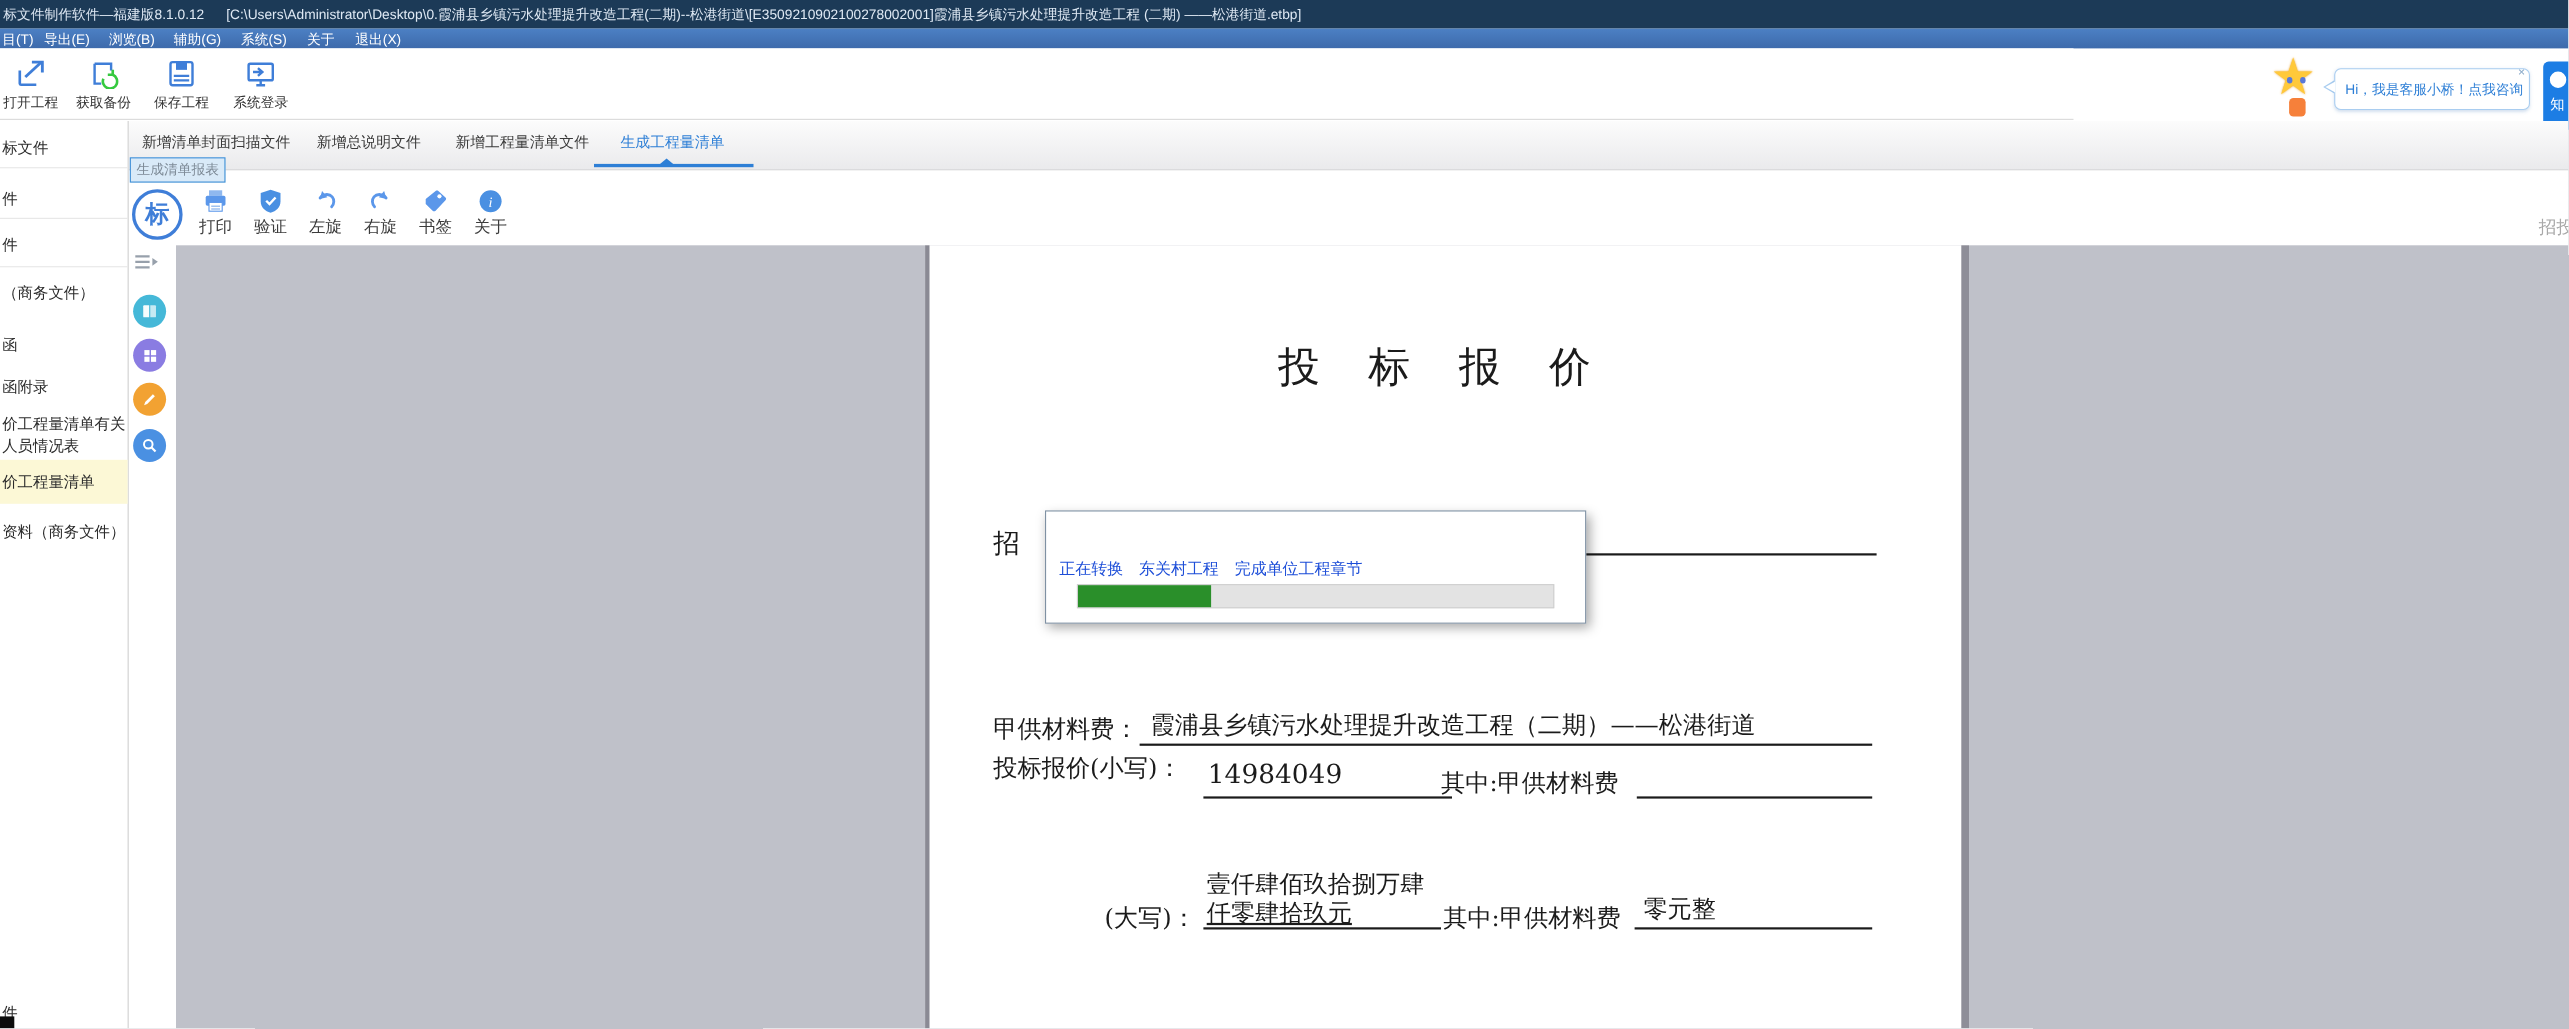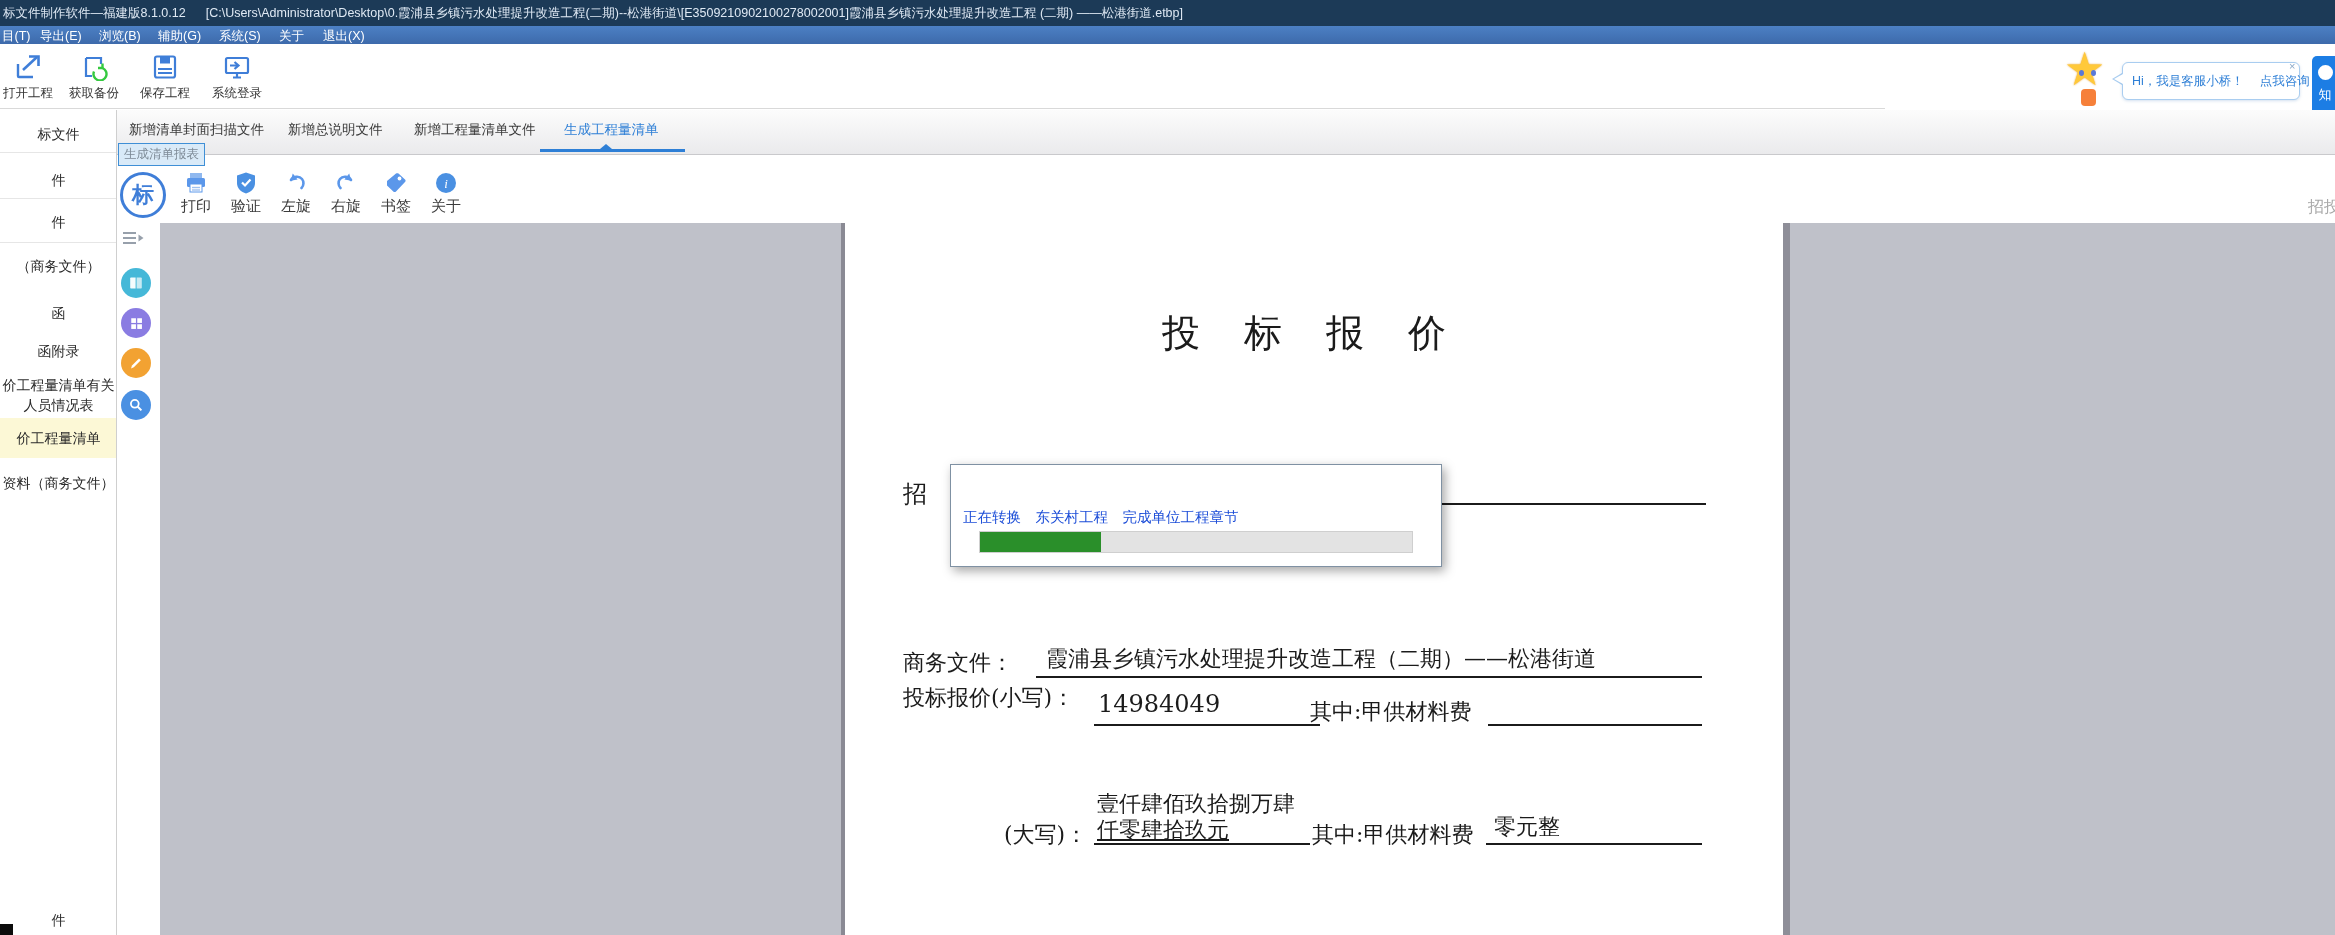--- a/index.html
+++ b/index.html
@@ -18,21 +18,21 @@
   .tool-btn{position:absolute;top:9px;width:64px;text-align:center;cursor:pointer;}
   .tool-btn svg{display:block;margin:0 auto;}
   .tool-btn .lbl{font-size:12.5px;color:#333;margin-top:4px;white-space:nowrap;}
 
   
   .mascot{position:absolute;left:2064px;top:54px;width:52px;height:58px;}
   .mascot .star{position:absolute;left:0;top:-8px;font-size:46px;color:#ffc93a;text-shadow:0 0 2px #e8960f;line-height:1;}
   .mascot .eye{position:absolute;width:5px;height:6px;border-radius:50%;background:#5a79d8;top:16px;}
   .mascot .body{position:absolute;left:17px;top:35px;width:15px;height:17px;background:#f6803a;border-radius:4px;}
   .bubble{position:absolute;left:2122px;top:62px;width:178px;height:38px;background:#fff;border:1px solid #a9cdf0;
-    border-radius:6px;display:flex;align-items:center;gap:16px;padding:0 9px;font-size:12.5px;color:#2e7fd6;
+    border-radius:6px;display:flex;align-items:center;gap:0;padding:0 9px;font-size:12.5px;color:#2e7fd6;
     box-shadow:0 1px 3px rgba(80,130,190,.25);box-sizing:border-box;white-space:nowrap;}
   .bubble-tail-o{position:absolute;left:2112px;top:73px;width:0;height:0;border-top:6px solid transparent;border-bottom:6px solid transparent;border-right:10px solid #a9cdf0;}
   .bubble-tail-i{position:absolute;left:2114px;top:74px;width:0;height:0;border-top:5px solid transparent;border-bottom:5px solid transparent;border-right:9px solid #fff;z-index:1;}
   .bubble-close{position:absolute;left:2289px;top:60px;font-size:11px;color:#8aa9c8;cursor:pointer;z-index:2;}
   .side-btn{position:absolute;left:2312px;top:56px;width:26px;height:62px;background:#1c7de4;border-radius:5px 0 0 5px;
     display:flex;flex-direction:column;align-items:center;padding-top:9px;box-sizing:border-box;cursor:pointer;}
   .side-btn .ring{width:15px;height:15px;border:2px solid #fff;border-radius:50%;box-sizing:border-box;background:#fff;}
   .side-btn .sl{color:#fff;font-size:13px;margin-top:6px;}
 
   
@@ -41,21 +41,21 @@
   .tab{position:absolute;top:11px;font-size:13.5px;color:#3a3a3a;white-space:nowrap;cursor:pointer;}
   .tab.active{color:#2e7fd6;}
   .tab-underline{position:absolute;left:423px;top:39px;width:145px;height:3px;background:#2e7fd6;}
   .tab-caret{position:absolute;left:483px;top:34px;width:0;height:0;border-left:6px solid transparent;border-right:6px solid transparent;border-bottom:5px solid #2e7fd6;}
 
   .report-btn{position:absolute;left:118px;top:143px;width:87px;height:23px;background:#d9eaf8;border:1px solid #3f8fd6;
     color:#7d8a96;font-size:12.5px;display:flex;align-items:center;justify-content:center;box-sizing:border-box;z-index:6;cursor:pointer;white-space:nowrap;}
 
   
   .sidebar{position:absolute;left:0;top:110px;width:117px;height:825px;background:#fff;border-right:1px solid #cfcfcf;box-sizing:border-box;z-index:4;}
-  .side-item{position:absolute;left:2px;font-size:14px;color:#2b2b2b;line-height:20px;width:113px;cursor:pointer;text-align:center;}
+  .side-item{position:absolute;left:2px;font-size:14px;color:#2b2b2b;line-height:20px;width:113px;cursor:pointer;}
   .side-sep{position:absolute;left:0;width:116px;height:1px;background:#e6e6e6;}
   .side-sel{position:absolute;left:0;top:308px;width:116px;height:40px;background:#fcf8d6;}
   .corner-black{position:absolute;left:0;top:814px;width:13px;height:11px;background:#0c0c0c;}
 
   
   .pdfpanel-bg{position:absolute;left:117px;top:155px;width:2218px;height:780px;background:#fff;}
   .logo{position:absolute;left:120px;top:172px;width:46px;height:46px;border:3px solid #3f7ed8;border-radius:50%;
     background:#fff;display:flex;align-items:center;justify-content:center;box-sizing:border-box;z-index:3;}
   .logo span{color:#3f7ed8;font-weight:bold;font-size:22px;font-family:"Liberation Serif",serif;}
   .pdf-btn{position:absolute;top:171px;width:44px;text-align:center;cursor:pointer;}
@@ -256,21 +256,21 @@
     </svg>
   </div>
 
   <div class="viewport"></div>
   <div class="page"></div>
 
   <div class="doc" style="left:845px;top:308px;width:934px;text-align:center;font-size:38px;letter-spacing:16px;">投 标 报 价</div>
   <div class="doc" style="left:903px;top:478px;font-size:24px;letter-spacing:12px;">招 标</div>
   <div class="uline" style="left:1150px;top:503px;width:556px;"></div>
 
-  <div class="doc" style="left:903px;top:648px;font-size:22px;">商务文件：</div>
+  <div class="doc" style="left:903px;top:648px;font-size:22px;">甲供材料费：</div>
   <div class="doc" style="left:1046px;top:644px;font-size:22px;">霞浦县乡镇污水处理提升改造工程（二期）——松港街道</div>
   <div class="uline" style="left:1036px;top:676px;width:666px;"></div>
 
   <div class="doc" style="left:903px;top:683px;font-size:22px;">投标报价(小写)：</div>
   <div class="doc" style="left:1098px;top:690px;font-size:24px;">14984049</div>
   <div class="uline" style="left:1094px;top:724px;width:226px;"></div>
   <div class="doc" style="left:1310px;top:697px;font-size:22px;">其中:甲供材料费</div>
   <div class="uline" style="left:1488px;top:724px;width:214px;"></div>
 
   <div class="doc" style="left:1004px;top:820px;font-size:22px;">(大写)：</div>

